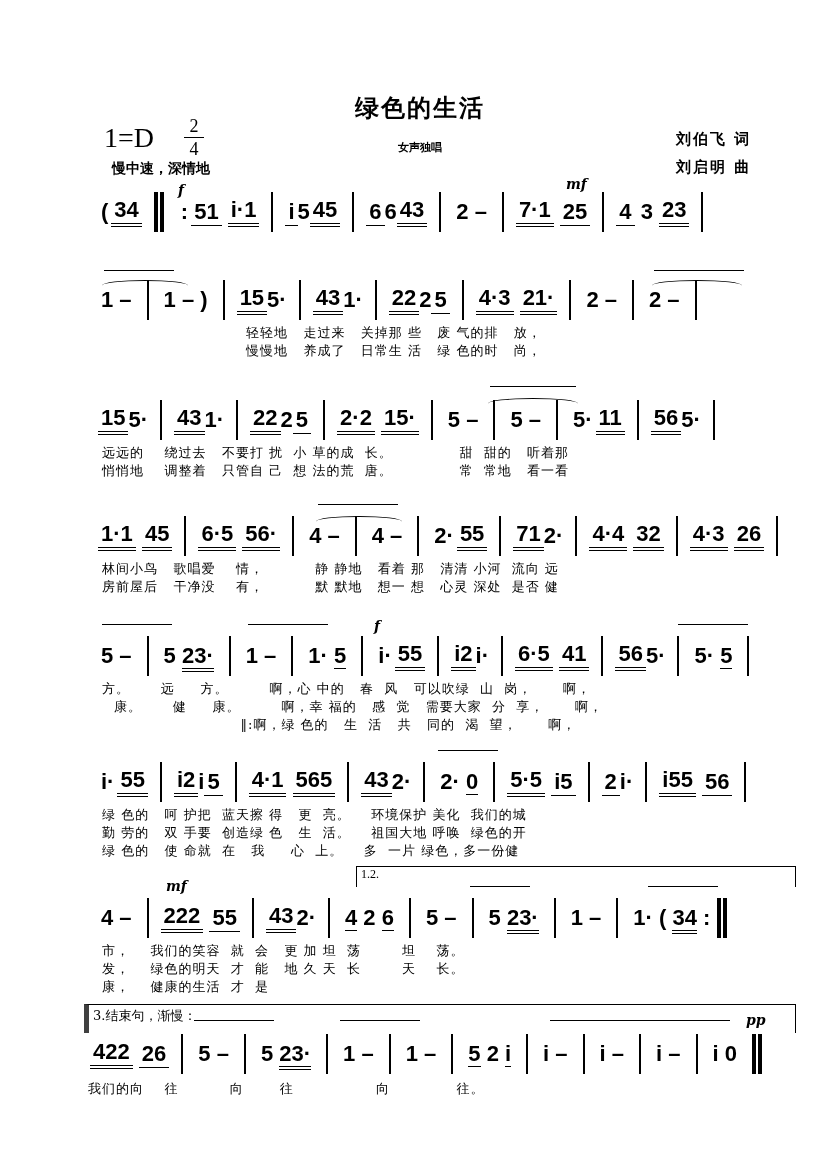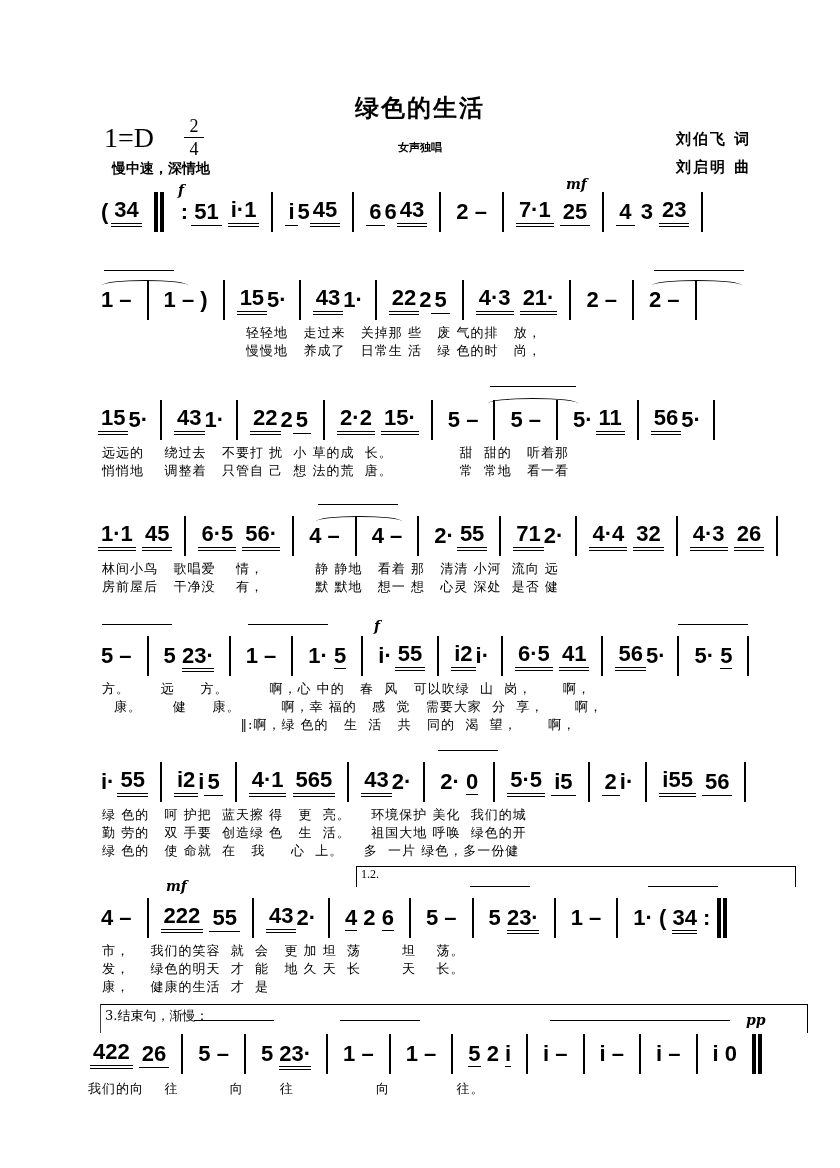--- a/index.html
+++ b/index.html
@@ -153,21 +153,21 @@
     <span class="seg ul2">43</span> 2·<span class="bl"></span>
     <span class="seg"><span class="ul1">4</span> 2 <span class="ul1">6</span></span><span class="bl"></span>
     <span class="seg">5 –</span><span class="bl"></span><span class="seg">5 <span class="ul2">23·</span></span><span class="bl"></span>
     <span class="seg">1 –</span><span class="bl"></span><span class="seg">1· ( <span class="ul2">34</span> :</span><span class="bl dbl" style="margin-left:4px;"></span>
   </div>
   <div class="lyr" style="top:46px; left:4px;">市，    我们的笑容  就  会   更 加 坦  荡        坦    荡。</div>
   <div class="lyr" style="top:64px; left:4px;">发，    绿色的明天  才  能   地 久 天  长        天    长。</div>
   <div class="lyr" style="top:82px; left:4px;">康，    健康的生活  才  是</div>
 </div>
 
-<div class="abs" style="left:100px; top:1004px; width:706px; height:28px; border-top:1px solid #000; border-left:1px solid #404040; border-right:1px solid #000;">
+<div class="abs" style="left:84px; top:1004px; width:706px; height:28px; border-top:1px solid #000; border-left:5px solid #404040; border-right:1px solid #000;">
   <span style="position:absolute; left:4px; top:2px; font-family:'DejaVu Serif', serif; font-size:13px;">3.结束句，渐慢：</span>
 </div>
 <div class="row" style="top:1032px; left:90px;">
   <div class="dyn" style="left:656px; top:-20px;">pp</div>
   <div class="hair" style="left:104px; top:-12px; width:80px;"></div>
   <div class="hair" style="left:250px; top:-12px; width:80px;"></div>
   <div class="hair" style="left:460px; top:-12px; width:180px;"></div>
   <div class="notes">
     <span class="seg ul2">422</span>&nbsp;<span class="seg ul1">26</span><span class="bl"></span>
     <span class="seg">5 –</span><span class="bl"></span><span class="seg">5 <span class="ul2">23·</span></span><span class="bl"></span>

